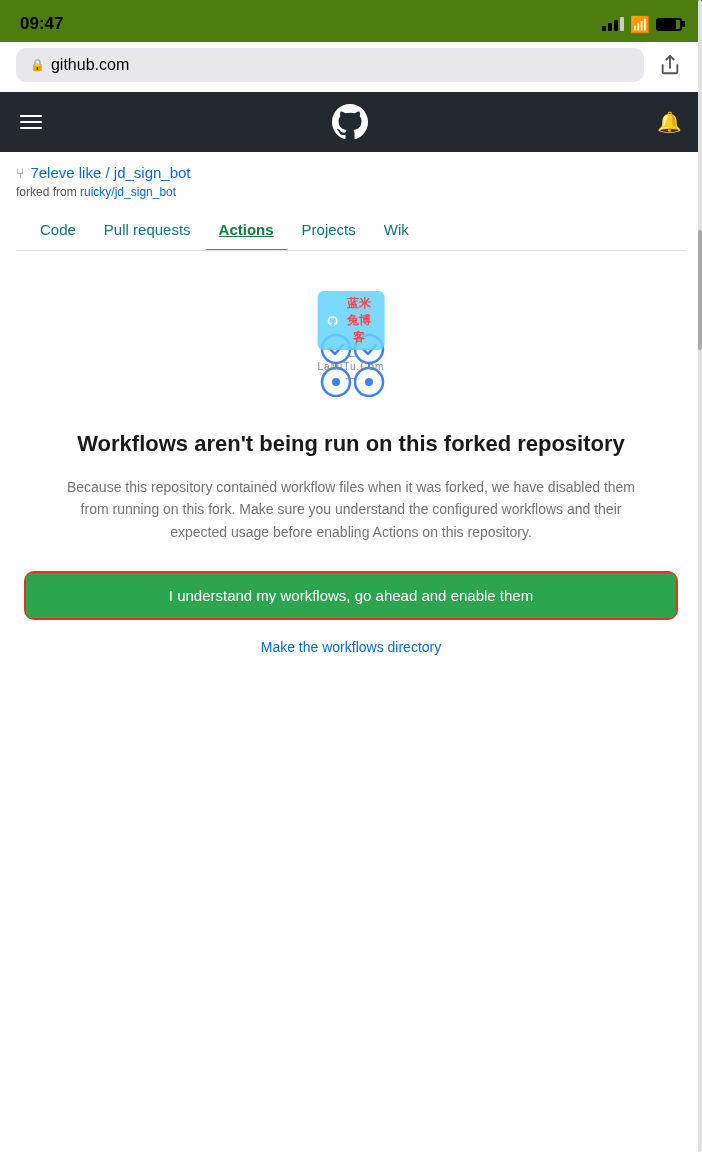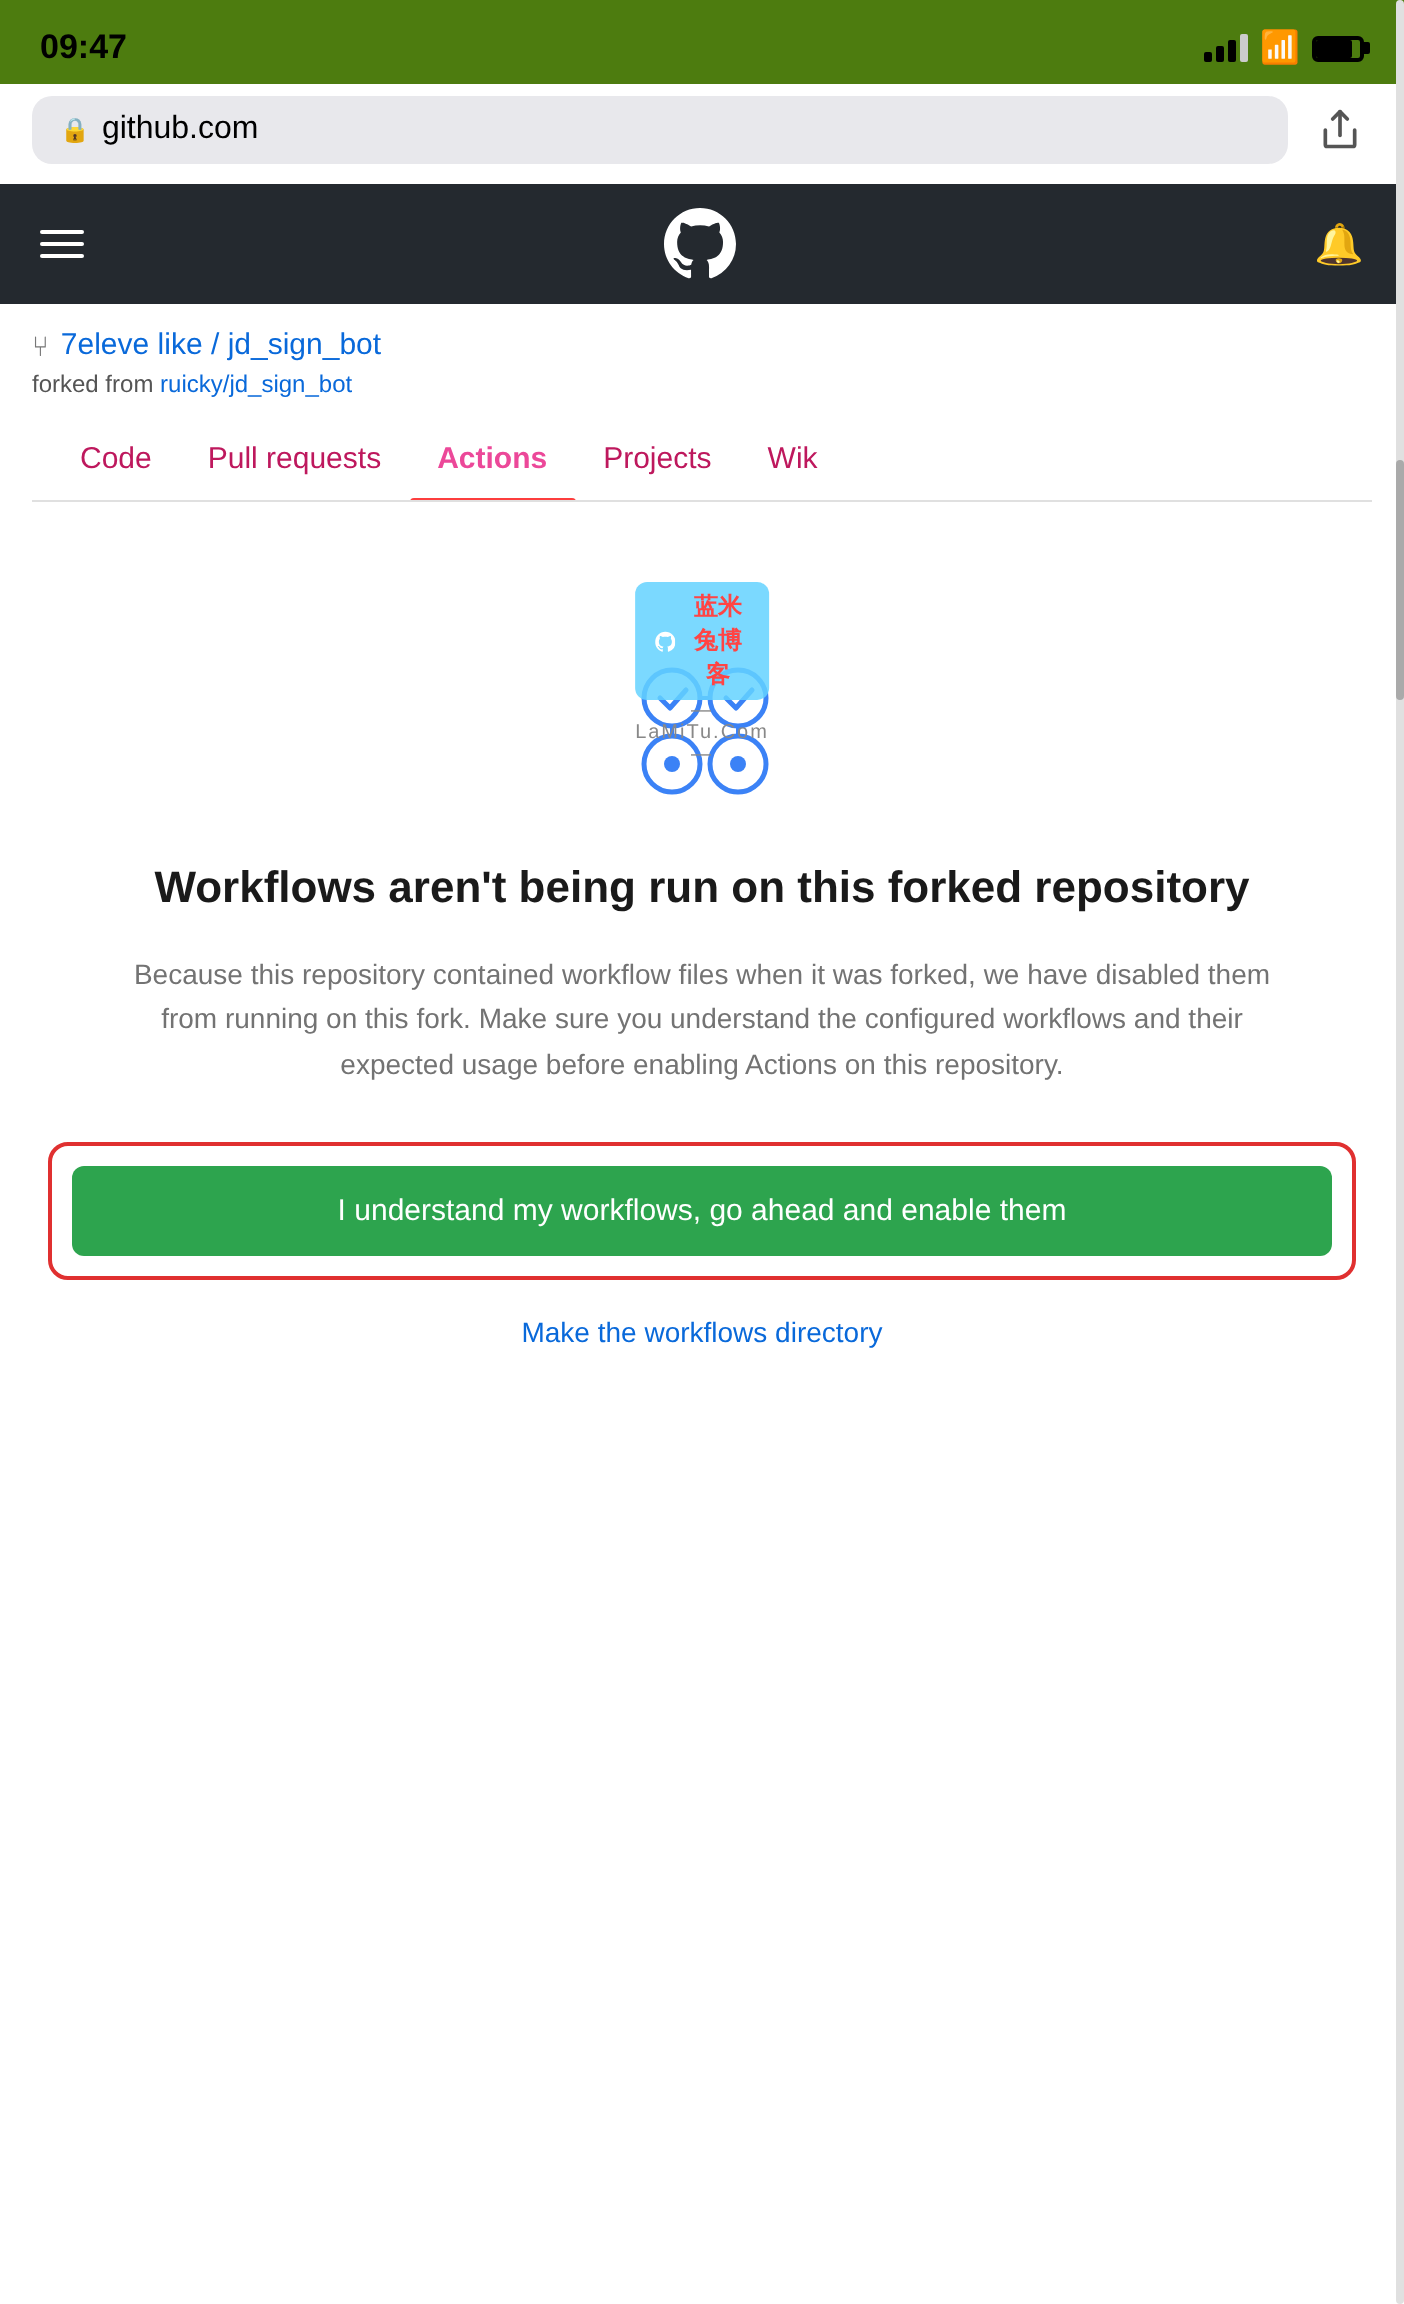--- a/index.html
+++ b/index.html
@@ -175,29 +175,30 @@
       border-bottom: 1px solid #e0e0e0;
       padding: 0 10px;
       margin-top: 10px;
       overflow-x: auto;
       scrollbar-width: none;
     }
     .tabs::-webkit-scrollbar { display: none; }
     .tab-item {
       padding: 12px 14px;
       font-size: 15px;
-      color: #be185d;
+      color: #0f766e;
       white-space: nowrap;
       cursor: pointer;
       position: relative;
       text-decoration: none;
     }
     .tab-item.active {
-      color: #ec4899;
+      color: #15803d;
       font-weight: 600;
+      text-decoration: underline;
     }
     .tab-item.active::after {
       content: '';
       position: absolute;
       bottom: -1px;
       left: 0;
       right: 0;
       height: 2px;
       background: #fd3e3e;
       border-radius: 2px 2px 0 0;
@@ -268,21 +269,20 @@
       margin-bottom: 28px;
       max-width: 580px;
       margin-left: auto;
       margin-right: auto;
     }
 
     
     .enable-btn-wrapper {
       border: 2.5px solid #e03030;
       border-radius: 10px;
-      padding: 10px;
       margin-bottom: 18px;
     }
 
     .enable-btn {
       display: block;
       width: 100%;
       background: #2da44e;
       color: #fff;
       font-size: 15px;
       font-weight: 500;

